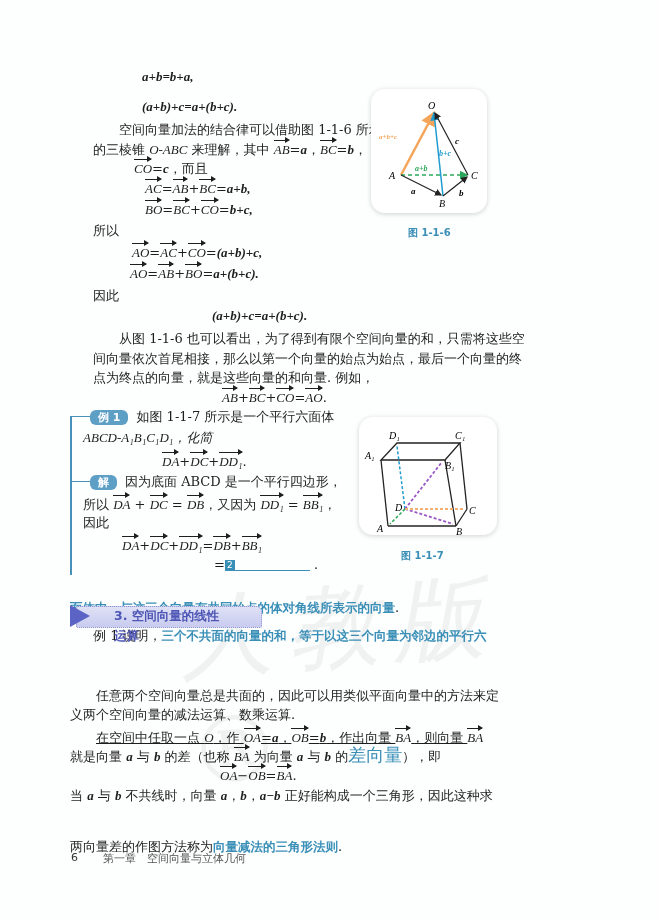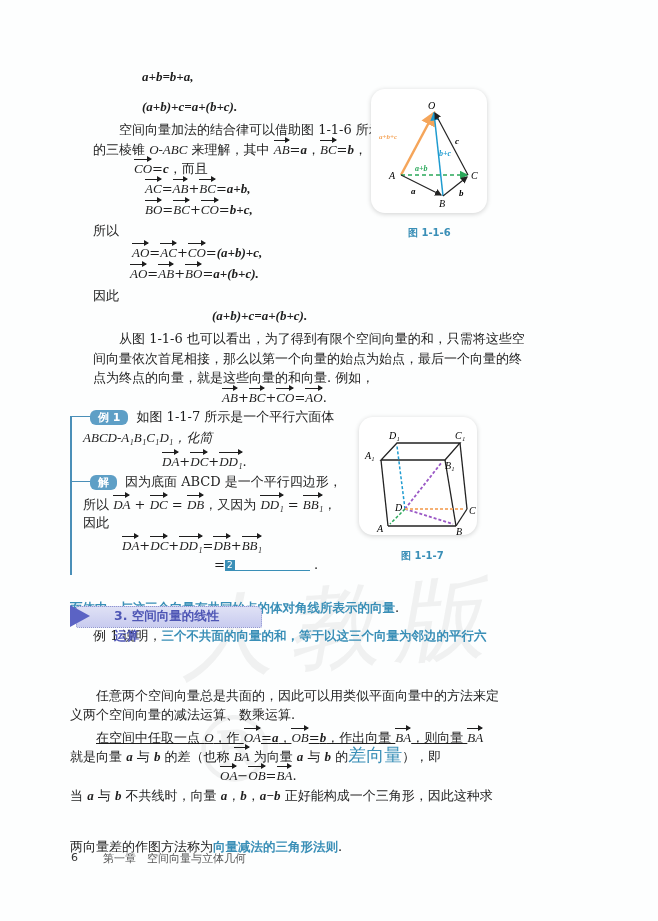--- a/index.html
+++ b/index.html
@@ -163,21 +163,21 @@
   <span>所以 </span><span class="vec">DA</span> + <span class="vec">DC</span> = <span class="vec">DB</span><span>，又因为 </span><span class="vec">DD₁</span> = <span class="vec">BB₁</span>，
 </div>
 <div class="ln" style="left:83px;top:514px;">因此</div>
 <div class="ln" style="left:122px;top:535px;">
   <span class="vec">DA</span>+<span class="vec">DC</span>+<span class="vec">DD₁</span>=<span class="vec">DB</span>+<span class="vec">BB₁</span>
 </div>
 <div class="ln" style="left:214px;top:556px;">
   =<span class="blank-num">2</span><span class="blank-line"></span> .
 </div>
 
-<div class="figcard" style="left:359px;top:417px;width:118px;height:118px;">
+<div class="figcard" style="left:359px;top:417px;width:138px;height:118px;">
   <svg width="123" height="118" viewBox="0 0 123 118">
     <g stroke="#222" stroke-width="1.3" fill="none">
       <polygon points="38,26 101,26 86,43 22,43"></polygon>
       <line x1="22" y1="43" x2="29" y2="109"></line>
       <line x1="86" y1="43" x2="97" y2="109"></line>
       <line x1="101" y1="26" x2="108" y2="92"></line>
       <line x1="29" y1="109" x2="97" y2="109"></line>
       <line x1="97" y1="109" x2="108" y2="92"></line>
     </g>
     <line x1="46" y1="92" x2="38" y2="29" stroke="#1e9bd0" stroke-width="1.5" stroke-dasharray="3,2"></line>

